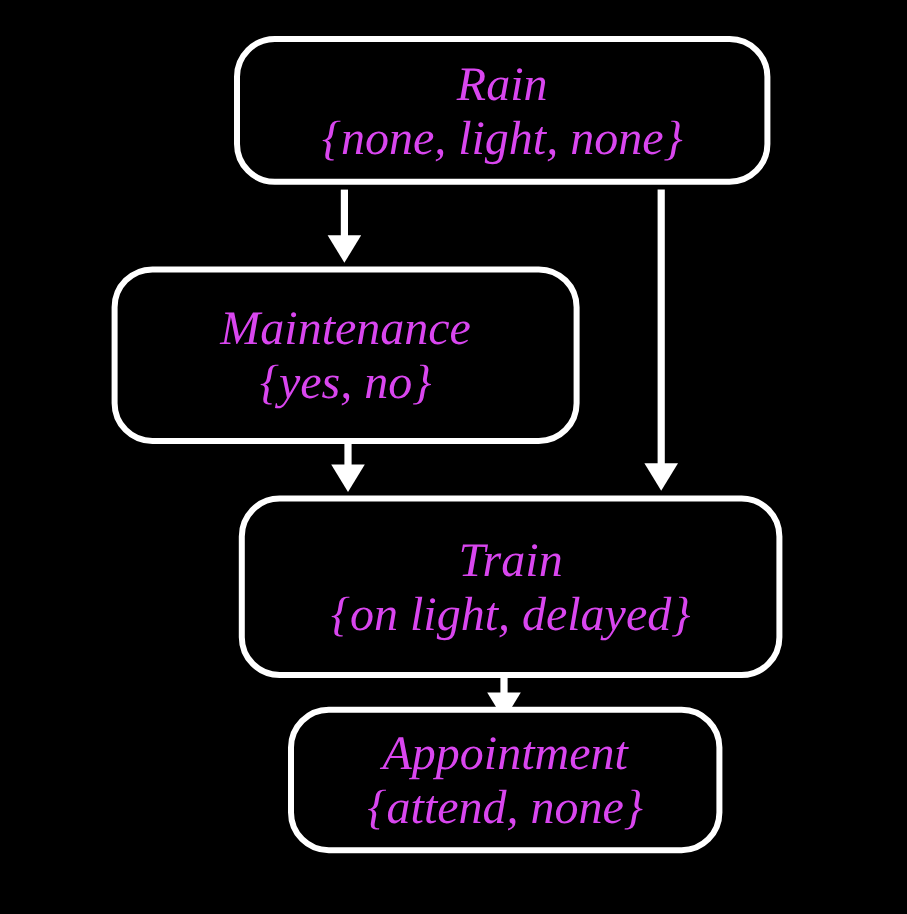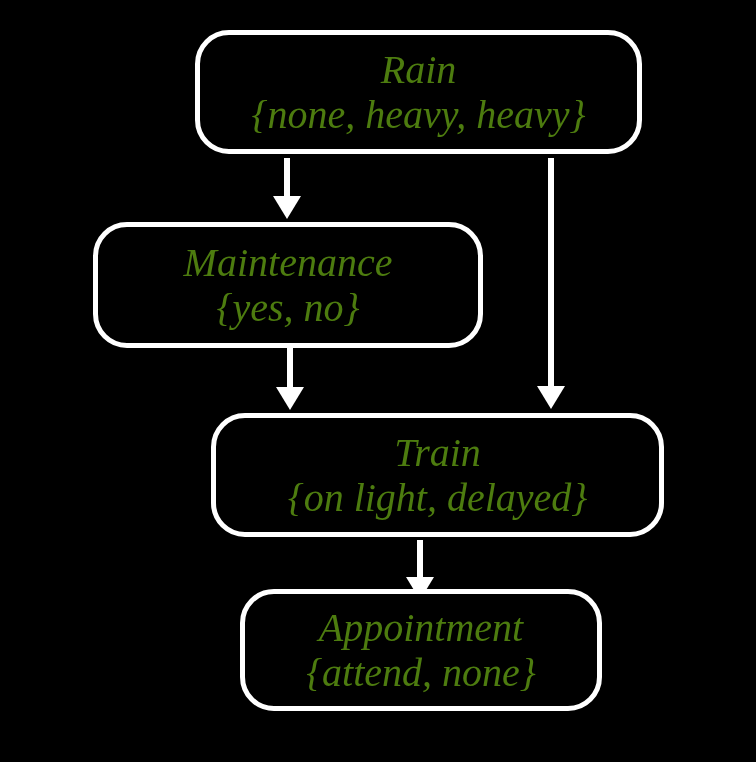--- a/index.html
+++ b/index.html
@@ -22,34 +22,34 @@
     width: 756px;
     height: 762px;
     pointer-events: none;
   }
   .node {
     position: absolute;
     box-sizing: border-box;
     border: 5px solid #ffffff;
     border-radius: 34px;
     background: #000000;
-    color: #4d7c0f;
+    color: #d946ef;
     display: flex;
     flex-direction: column;
     align-items: center;
     justify-content: center;
     text-align: center;
     font-style: italic;
     font-size: 40px;
     line-height: 1.13;
     white-space: nowrap;
   }
   .node-rain        { left: 195px; top:  30px; width: 447px; height: 124px; }
-  .node-maintenance { left:  93px; top: 222px; width: 390px; height: 126px; }
-  .node-train       { left: 211px; top: 413px; width: 453px; height: 124px; font-style: italic; }
+  .node-maintenance { left:  93px; top: 222px; width: 390px; height: 148px; }
+  .node-train       { left: 199px; top: 413px; width: 453px; height: 152px; font-style: italic; }
   .node-appointment { left: 240px; top: 589px; width: 362px; height: 122px; }
 </style>
 </head>
 <body>
 
 <div class="canvas">
 
   <svg class="edges-layer" width="756" height="762" viewBox="0 0 756 762" xmlns="http://www.w3.org/2000/svg">
 
     <g>
@@ -68,21 +68,21 @@
     </g>
 
     <g>
       <line x1="420" y1="540" x2="420" y2="580" stroke="#ffffff" stroke-width="6"></line>
       <polygon points="406,577 434,577 420,600" fill="#ffffff"></polygon>
     </g>
   </svg>
 
   <div class="node node-rain">
     <span>Rain</span>
-    <span>{none, heavy, heavy}</span>
+    <span>{none, light, none}</span>
   </div>
 
   <div class="node node-maintenance">
     <span>Maintenance</span>
     <span>{yes, no}</span>
   </div>
 
   <div class="node node-train">
     <span>Train</span>
     <span>{on light, delayed}</span>

